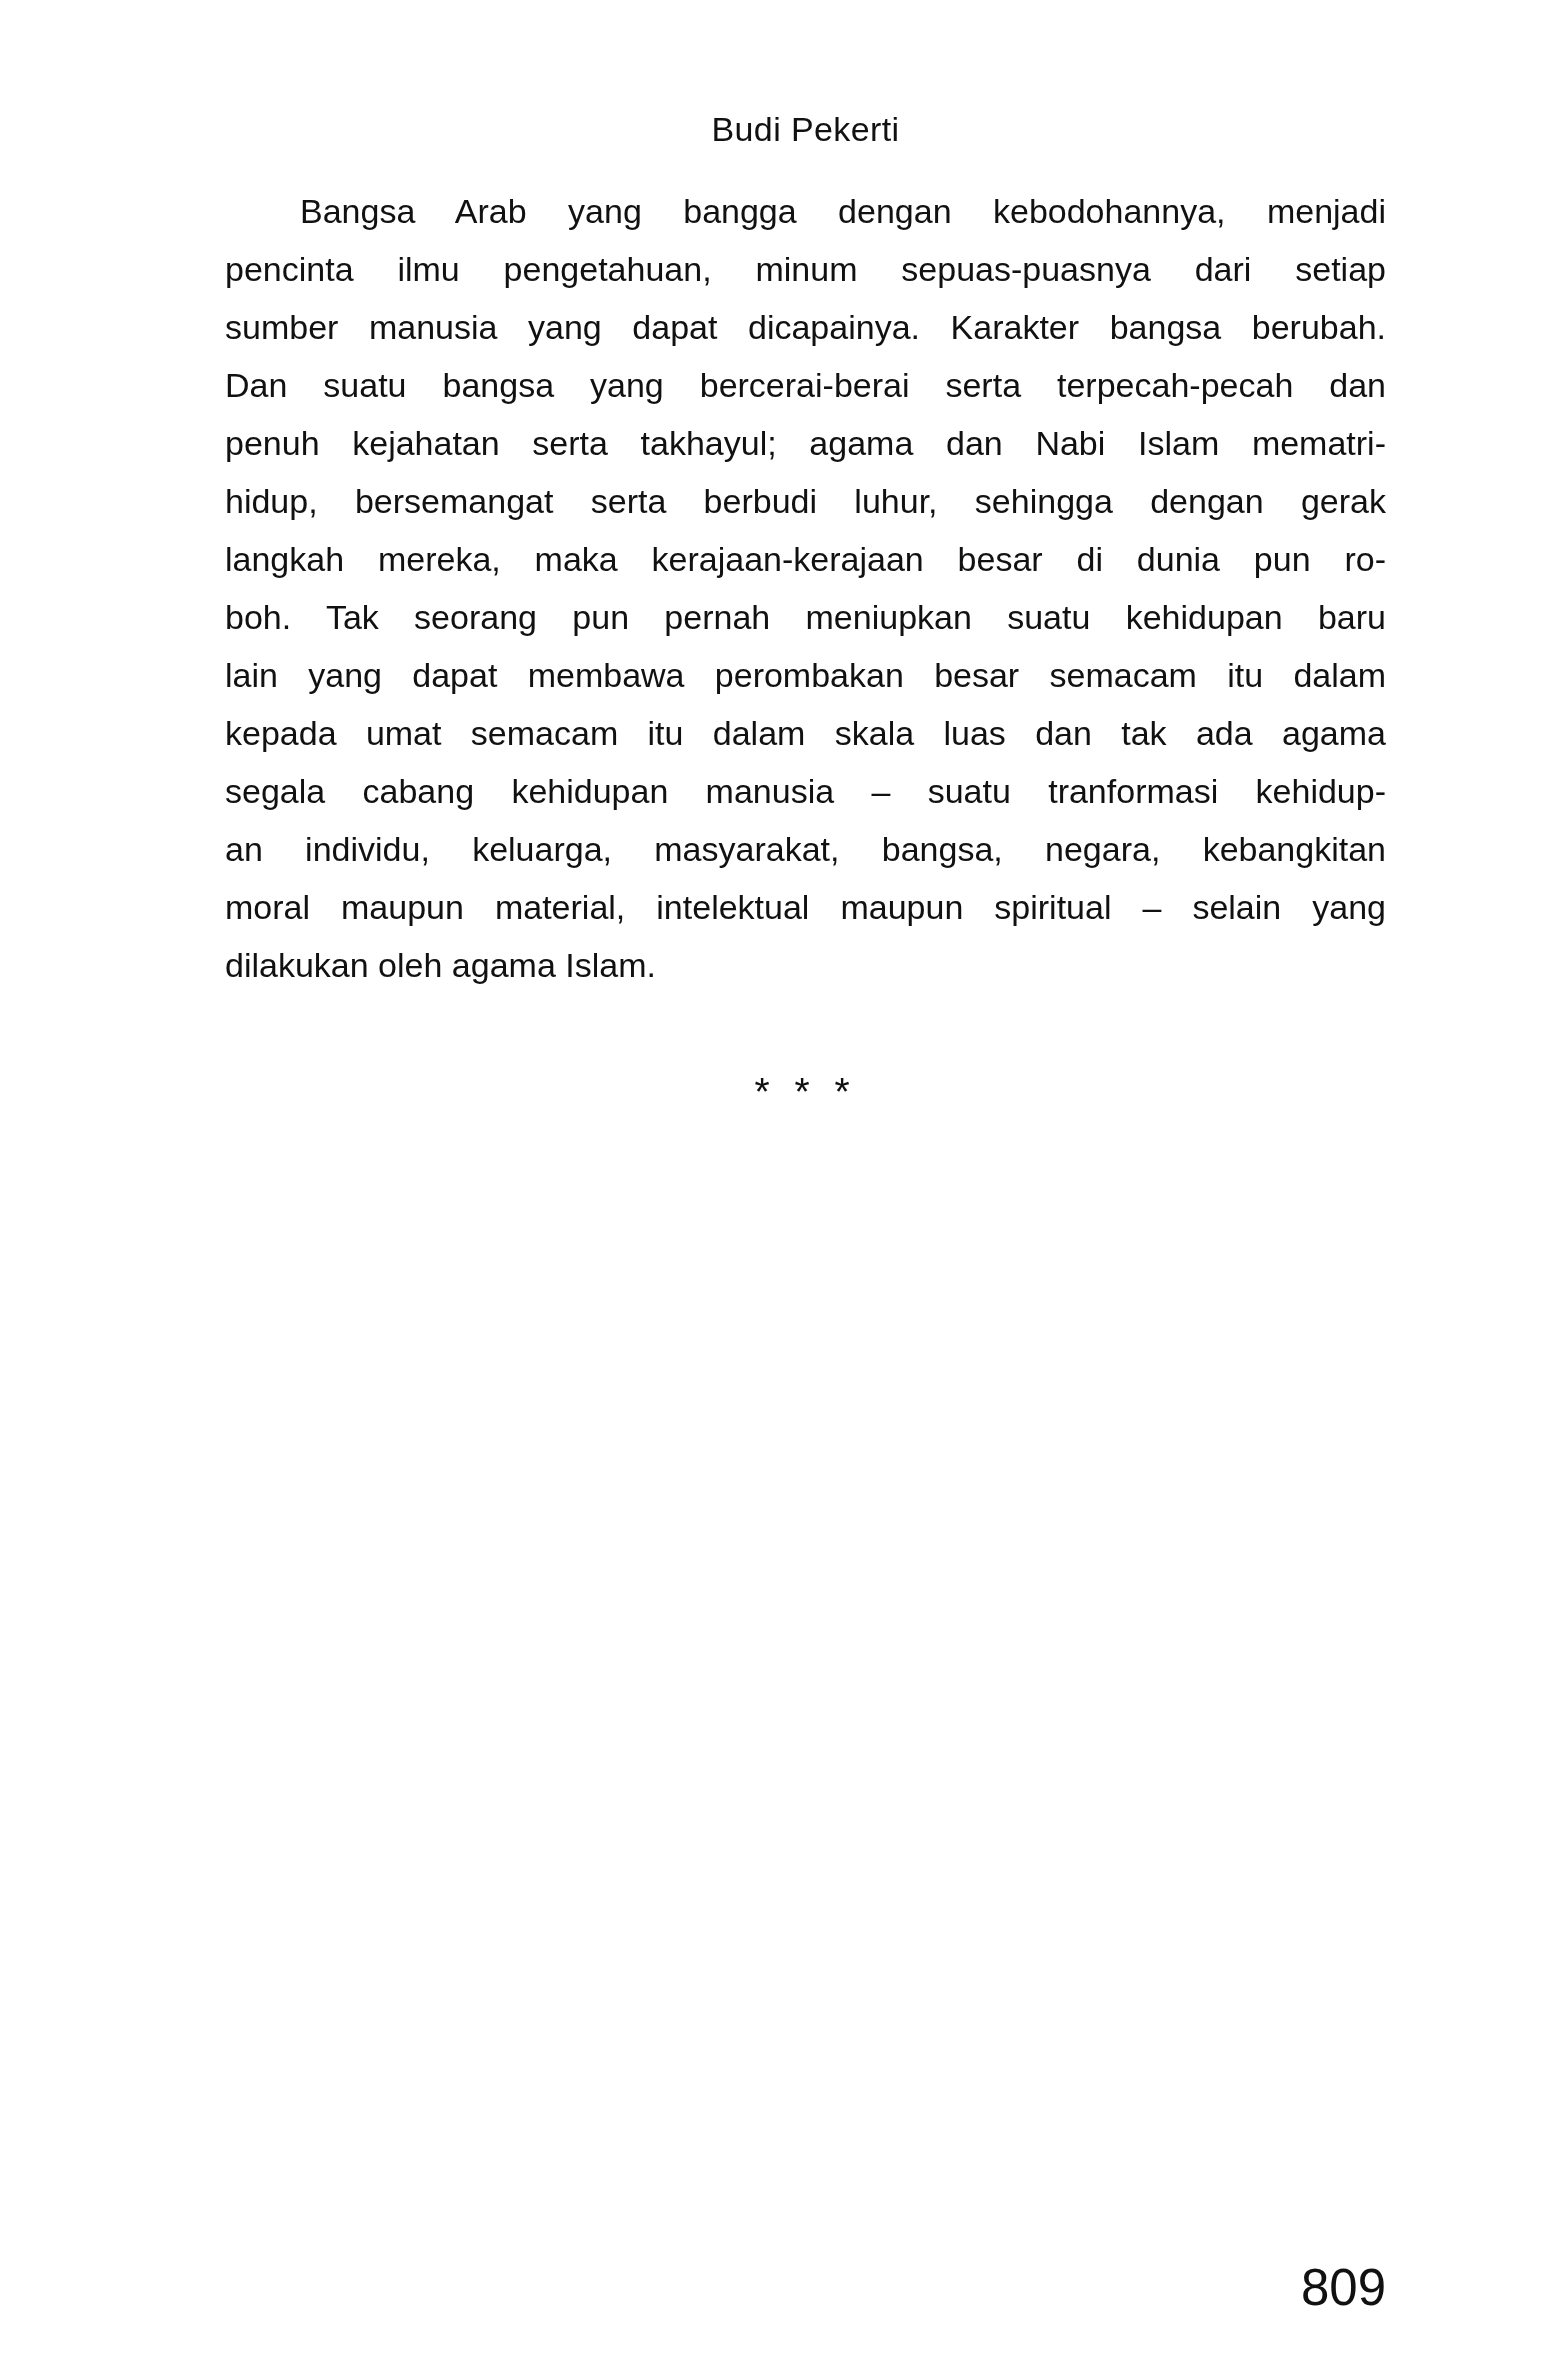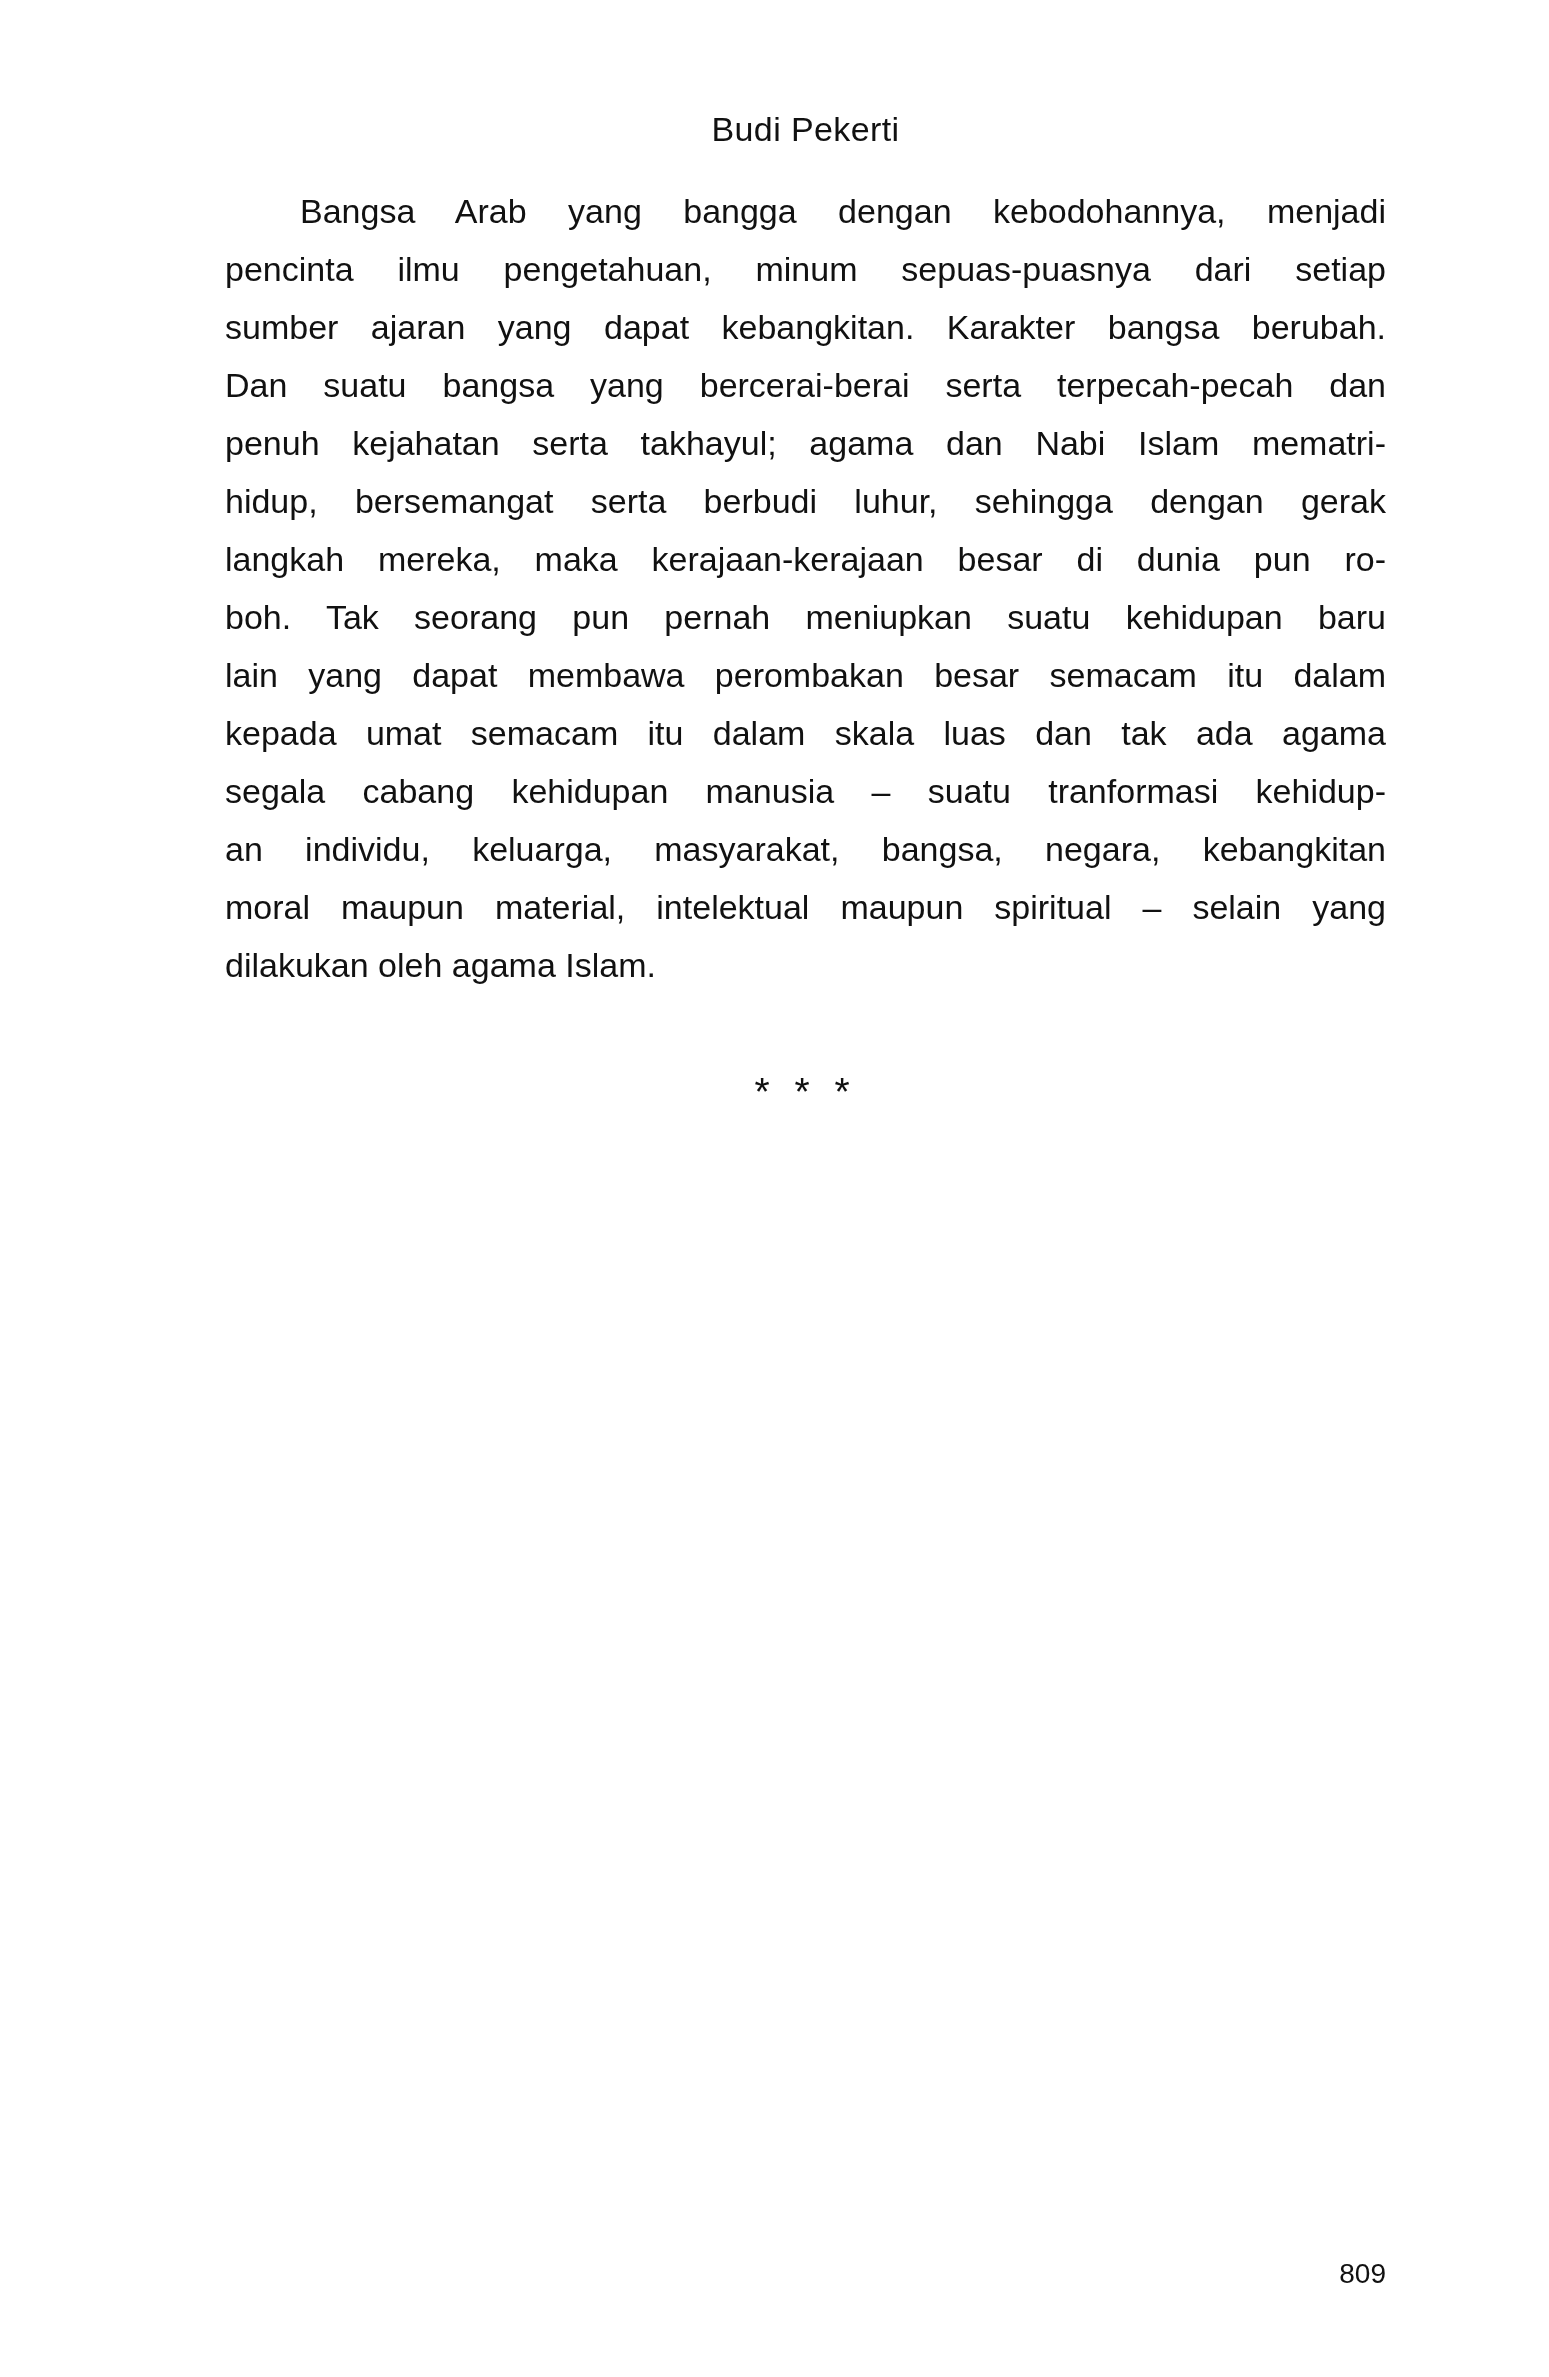--- a/index.html
+++ b/index.html
@@ -64,35 +64,35 @@
     letter-spacing: 7px;
     color: #111111;
   }
 
   .page-number {
     position: absolute;
     top: 2258px;
     left: 225px;
     width: 1161px;
     text-align: right;
-    font-size: 28px;
+    font-size: 51px;
     color: #111111;
   }
 </style>
 </head>
 <body>
 
 <div class="page">
 
   <div class="running-header">Budi Pekerti</div>
 
   <div class="body-text">
     <div class="line first">Bangsa Arab yang bangga dengan kebodohannya, menjadi</div>
     <div class="line">pencinta ilmu pengetahuan, minum sepuas-puasnya dari setiap</div>
-    <div class="line">sumber ajaran yang dapat kebangkitan. Karakter bangsa berubah.</div>
+    <div class="line">sumber manusia yang dapat dicapainya. Karakter bangsa berubah.</div>
     <div class="line">Dan suatu bangsa yang bercerai-berai serta terpecah-pecah dan</div>
     <div class="line">penuh kejahatan serta takhayul; agama dan Nabi Islam mematri-</div>
     <div class="line">hidup, bersemangat serta berbudi luhur, sehingga dengan gerak</div>
     <div class="line">langkah mereka, maka kerajaan-kerajaan besar di dunia pun ro-</div>
     <div class="line">boh. Tak seorang pun pernah meniupkan suatu kehidupan baru</div>
     <div class="line">lain yang dapat membawa perombakan besar semacam itu dalam</div>
     <div class="line">kepada umat semacam itu dalam skala luas dan tak ada agama</div>
     <div class="line">segala cabang kehidupan manusia – suatu tranformasi kehidup-</div>
     <div class="line">an individu, keluarga, masyarakat, bangsa, negara, kebangkitan</div>
     <div class="line">moral maupun material, intelektual maupun spiritual – selain yang</div>

